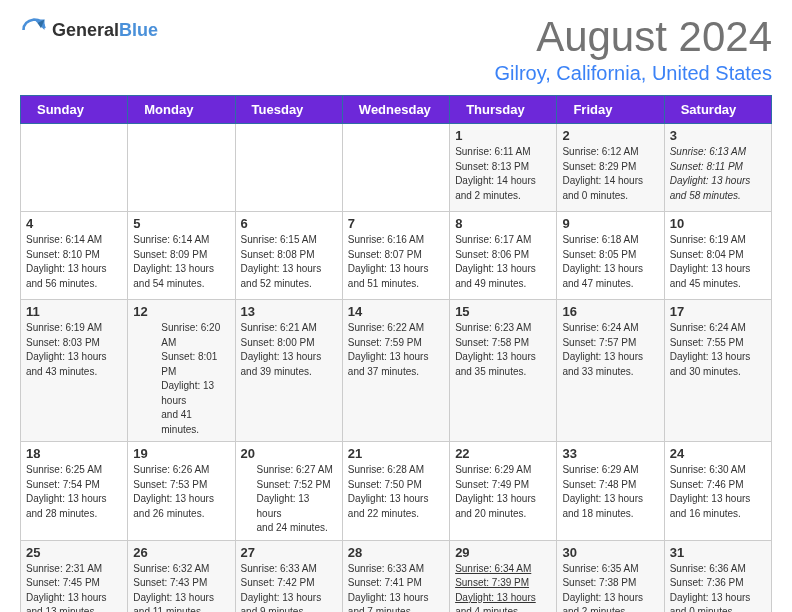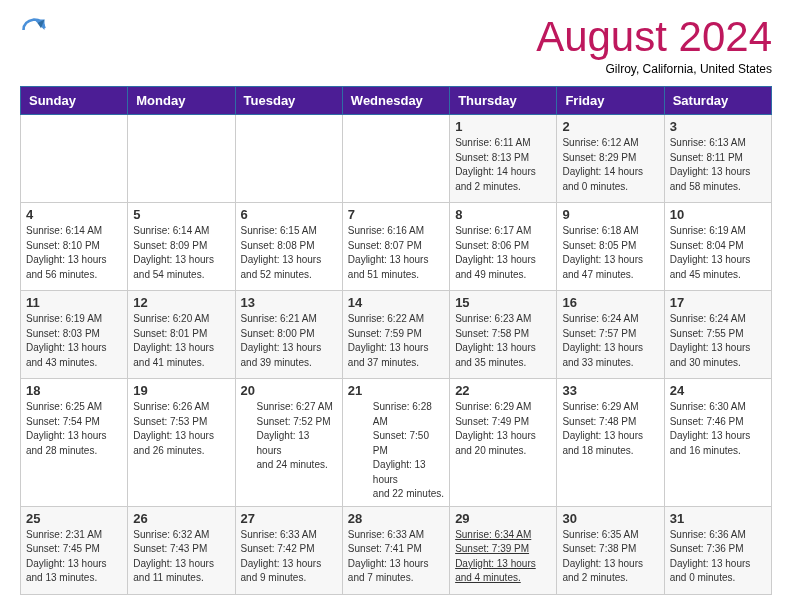--- a/index.html
+++ b/index.html
@@ -34,37 +34,37 @@
     .logo-icon {
       width: 28px;
       height: 28px;
     }
     .title-area {
       text-align: right;
     }
     .month-title {
       font-size: 42px;
       font-weight: 300;
-      color: #be185d;
+      color: #737373;
       line-height: 1;
     }
     .location-title {
-      font-size: 12px;
-      color: #000000;
+      font-size: 20px;
+      color: #3b82f6;
       margin-top: 4px;
     }
     .calendar-table {
       width: 100%;
       border-collapse: collapse;
       table-layout: fixed;
     }
     .calendar-table thead tr th {
-      background-color: #4c1d95;
+      background-color: #6d28d9;
       color: #fff;
-      padding: 6px 8px;
+      padding: 6px 16px;
       font-size: 13px;
       font-weight: bold;
       text-align: left;
       border: 1px solid #2e6da4;
     }
     .calendar-table tbody tr td {
       border: 1px solid #ccc;
       vertical-align: top;
       padding: 4px 5px;
       font-size: 10.5px;
@@ -95,20 +95,26 @@
 </head>
 <body>
 
 <div class="header-area">
   <div class="logo">
     <svg class="logo-icon" viewBox="0 0 32 32" xmlns="http://www.w3.org/2000/svg">
       <path d="M4 16 Q4 6 16 4 Q26 4 28 14" stroke="#4a90d9" stroke-width="3" fill="none"></path>
       <path d="M16 4 L28 4 L28 16" fill="#4a90d9"></path>
       <path d="M20 8 L28 4 L24 14" fill="#2e6da4"></path>
     </svg>
+    <div>
+      <div style="display:flex; align-items:baseline;">
+        <span class="logo-text-general">General</span>
+        <span class="logo-text-blue">Blue</span>
+      </div>
+    </div>
   </div>
   <div class="title-area">
     <div class="month-title">August 2024</div>
     <div class="location-title">Gilroy, California, United States</div>
   </div>
 </div>
 
 <table class="calendar-table">
   <thead>
     <tr>
@@ -136,21 +142,21 @@
         </td>
         <td>
           <span class="day-number">2</span>
           <div class="cell-content" style="white-space: pre-line;">Sunrise: 6:12 AM
 Sunset: 8:29 PM
 Daylight: 14 hours
 and 0 minutes.</div>
         </td>
         <td>
           <span class="day-number">3</span>
-          <div class="cell-content" style="white-space: pre-line;">Sunrise: 6:13 AM
+          <div class="cell-content" style="white-space: pre-line; font-style: italic;">Sunrise: 6:13 AM
 Sunset: 8:11 PM
 Daylight: 13 hours
 and 58 minutes.</div>
         </td>
       </tr>
       <tr>
         <td>
           <span class="day-number">4</span>
           <div class="cell-content" style="white-space: pre-line;">Sunrise: 6:14 AM
 Sunset: 8:10 PM
@@ -203,21 +209,21 @@
       <tr>
         <td>
           <span class="day-number">11</span>
           <div class="cell-content" style="white-space: pre-line;">Sunrise: 6:19 AM
 Sunset: 8:03 PM
 Daylight: 13 hours
 and 43 minutes.</div>
         </td>
         <td>
           <span class="day-number">12</span>
-          <div class="cell-content" style="white-space: pre-line;">Sunrise: 6:20 AM
+          <div class="cell-content" style="white-space: pre-line; margin-left: 28px;">Sunrise: 6:20 AM
 Sunset: 8:01 PM
 Daylight: 13 hours
 and 41 minutes.</div>
         </td>
         <td>
           <span class="day-number">13</span>
           <div class="cell-content" style="white-space: pre-line;">Sunrise: 6:21 AM
 Sunset: 8:00 PM
 Daylight: 13 hours
 and 39 minutes.</div>
@@ -268,21 +274,21 @@
         </td>
         <td>
           <span class="day-number">20</span>
           <div class="cell-content" style="white-space: pre-line; margin-left: 16px;">Sunrise: 6:27 AM
 Sunset: 7:52 PM
 Daylight: 13 hours
 and 24 minutes.</div>
         </td>
         <td>
           <span class="day-number">21</span>
-          <div class="cell-content" style="white-space: pre-line; margin-left: 25px;">Sunrise: 6:28 AM
+          <div class="cell-content" style="white-space: pre-line;">Sunrise: 6:28 AM
 Sunset: 7:50 PM
 Daylight: 13 hours
 and 22 minutes.</div>
         </td>
         <td>
           <span class="day-number">22</span>
           <div class="cell-content" style="white-space: pre-line;">Sunrise: 6:29 AM
 Sunset: 7:49 PM
 Daylight: 13 hours
 and 20 minutes.</div>

